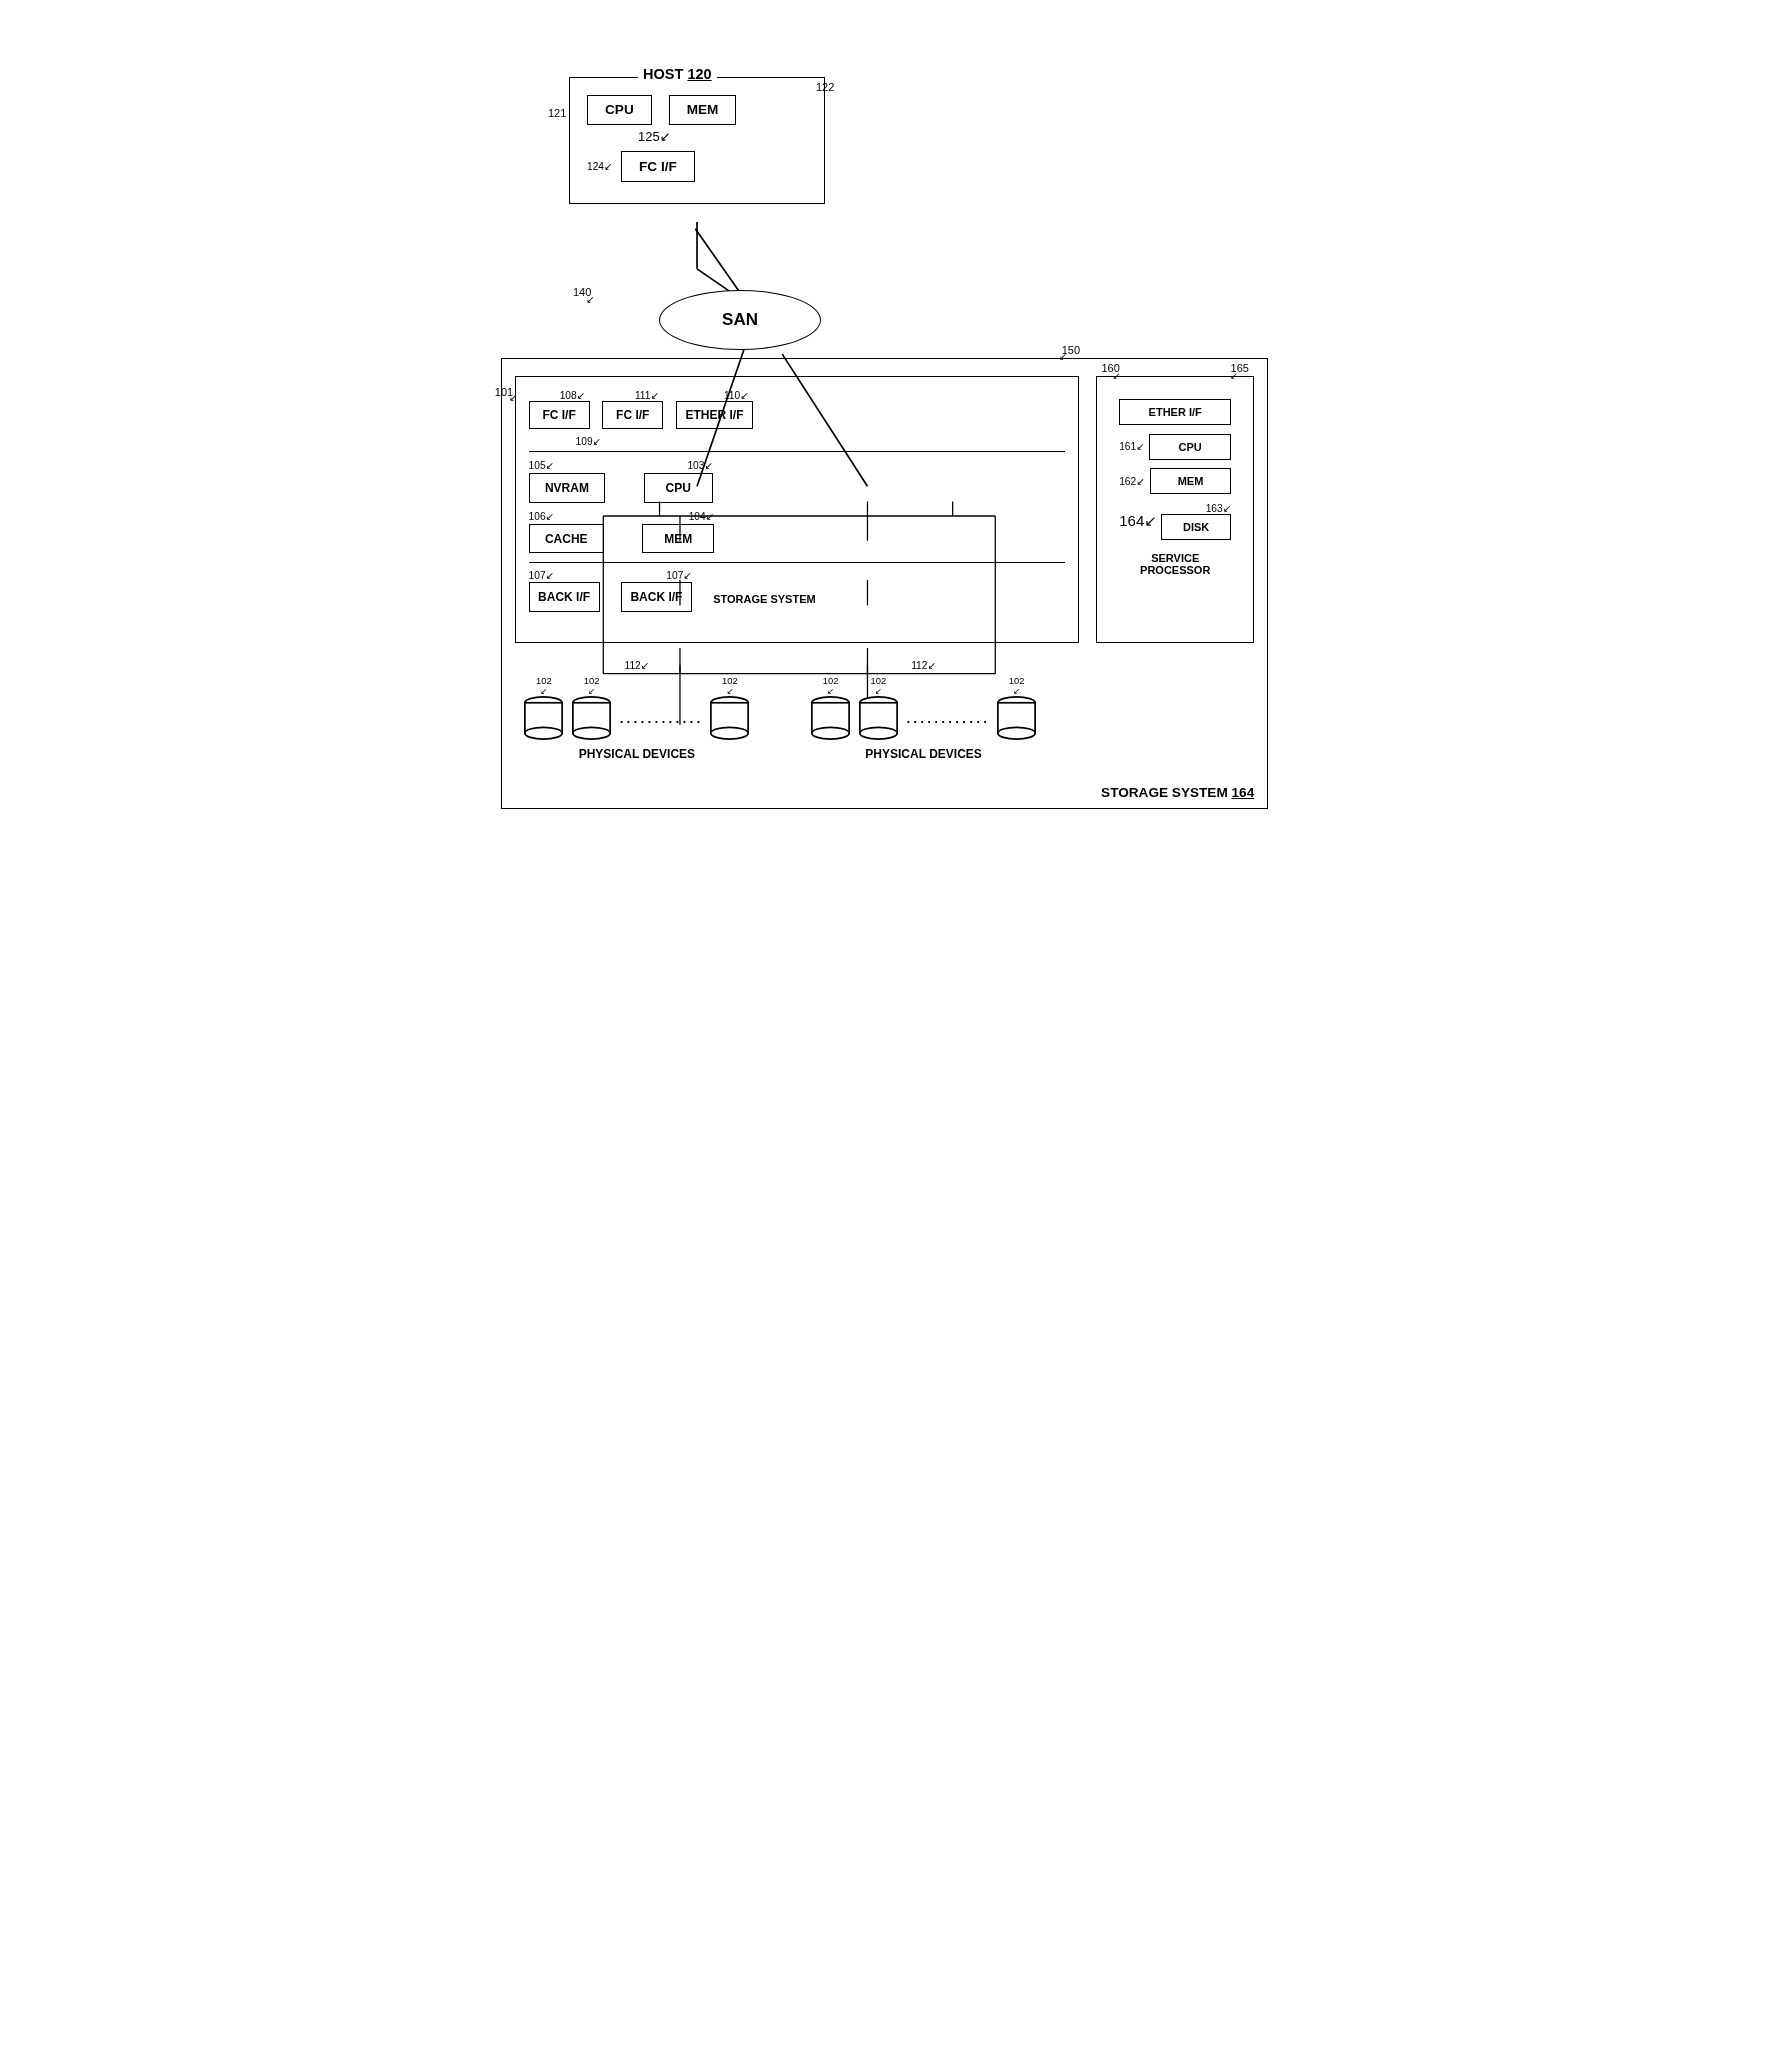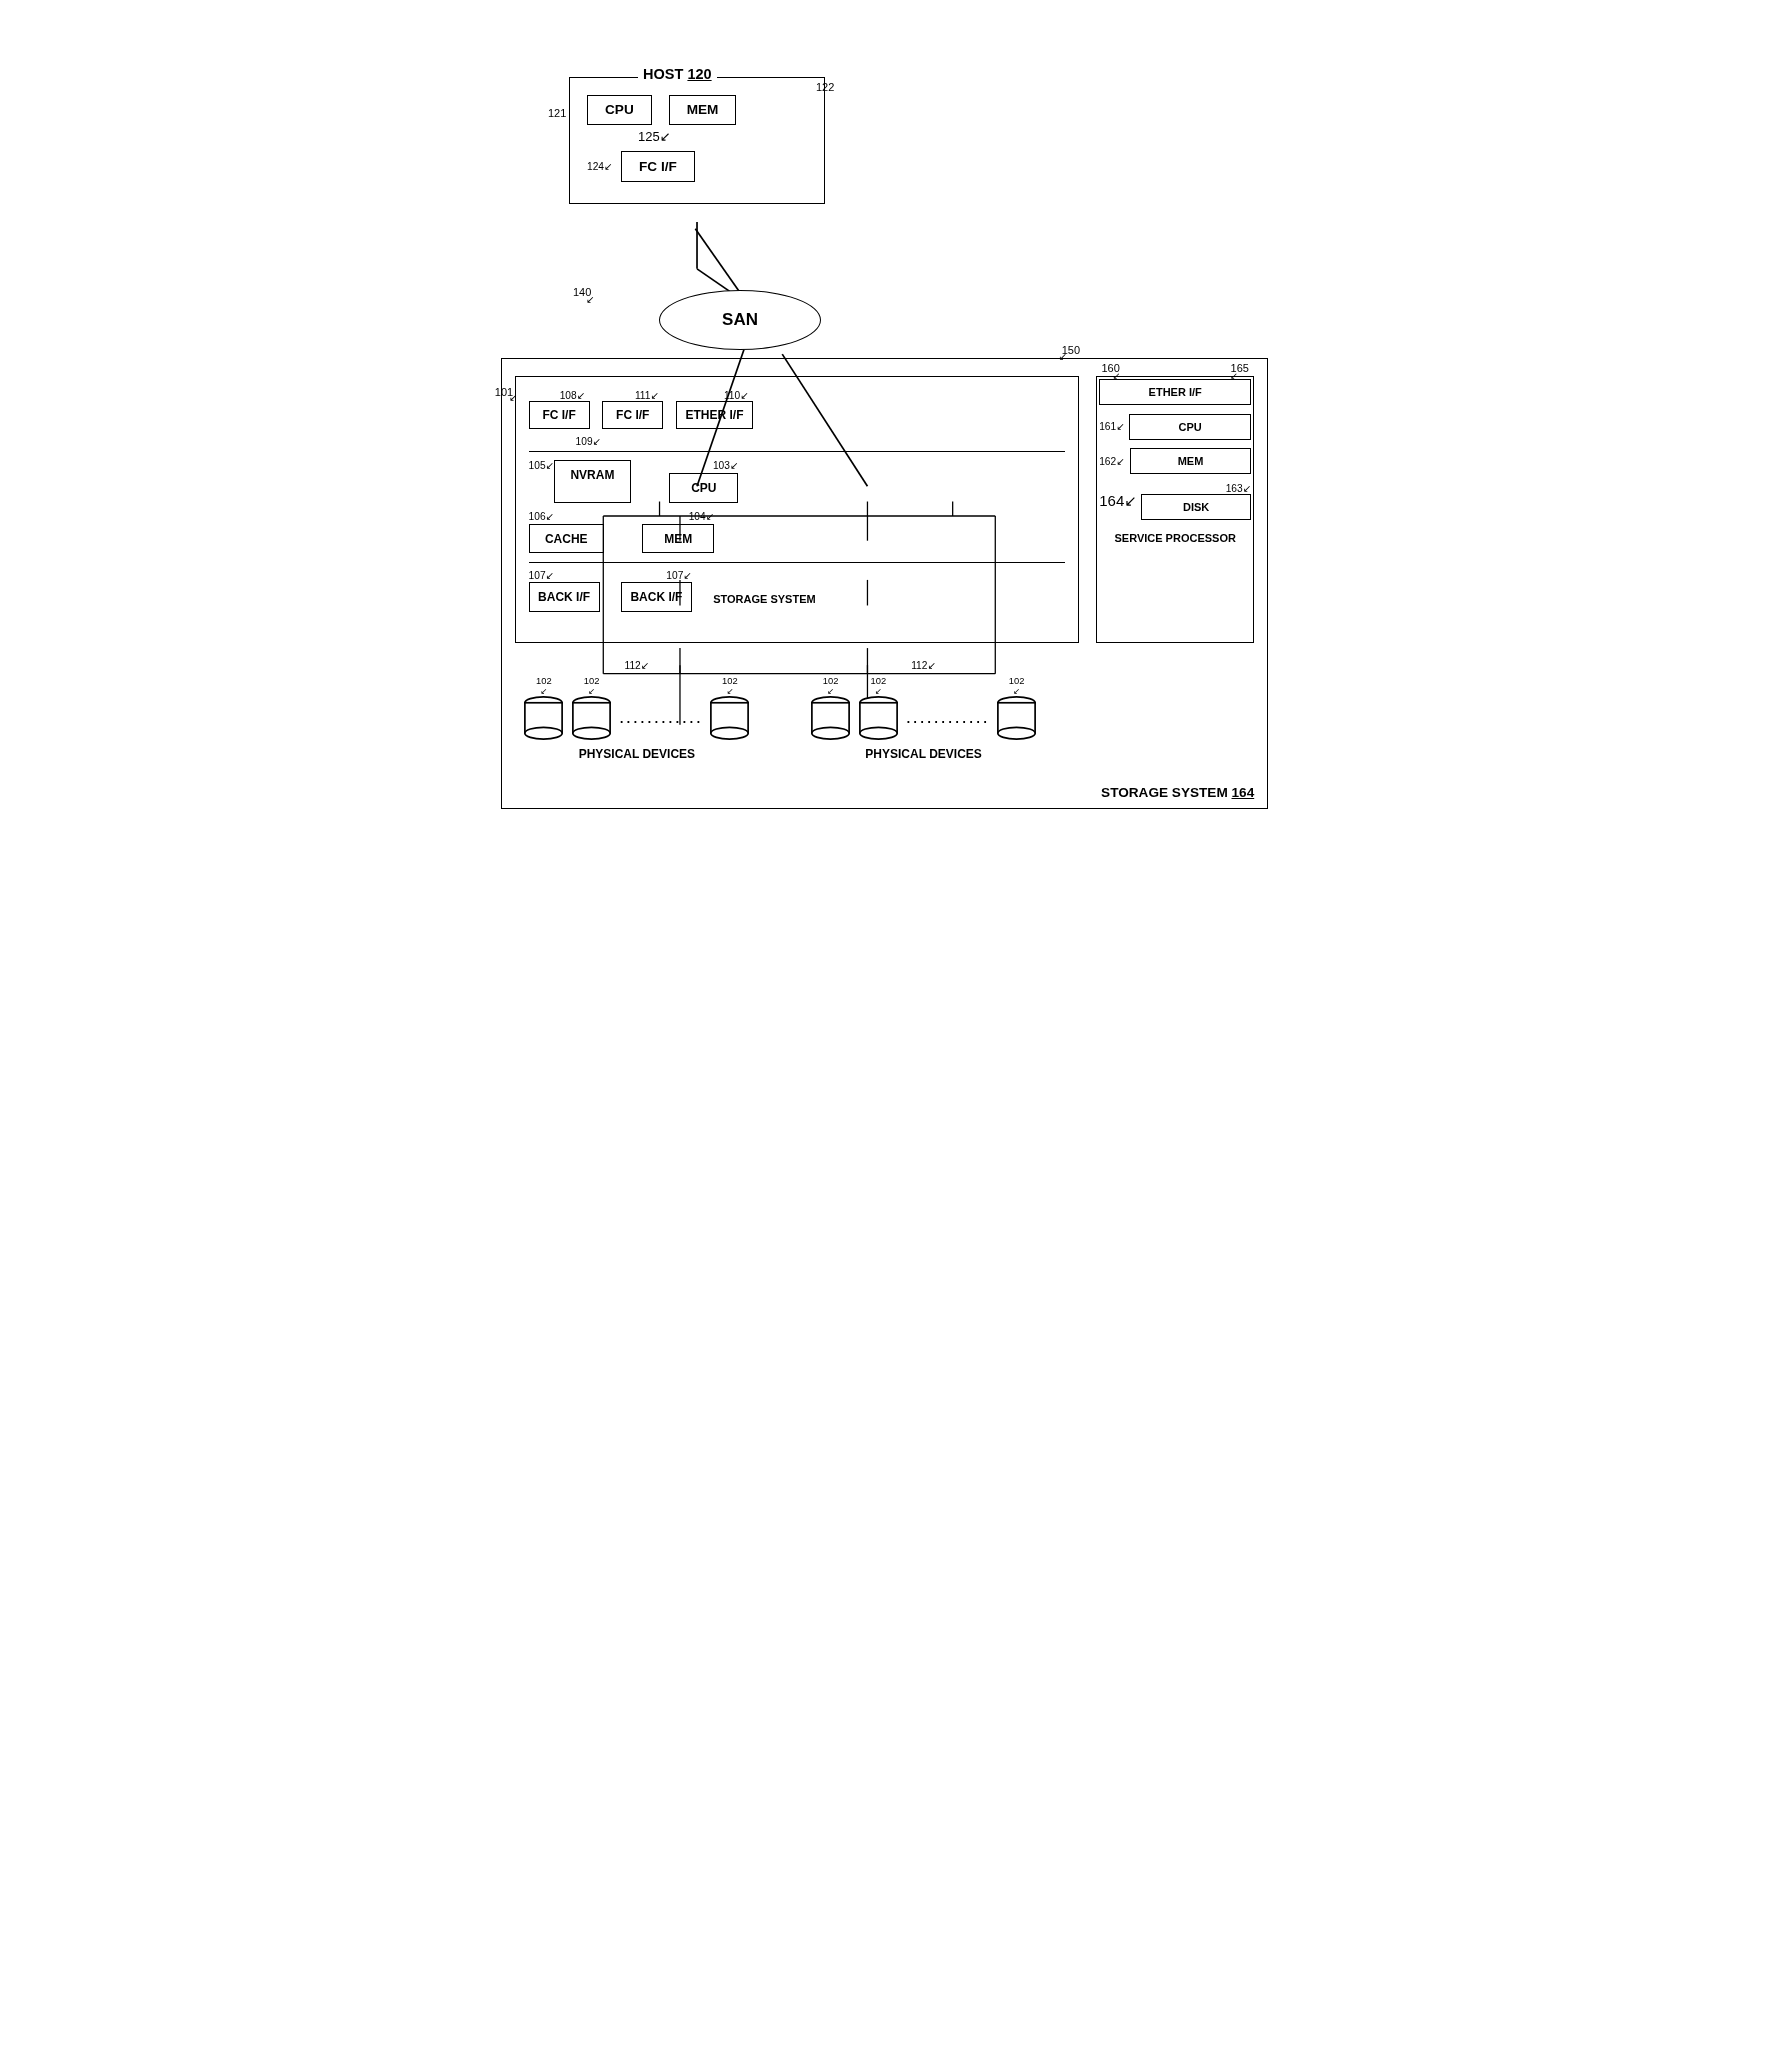--- a/index.html
+++ b/index.html
@@ -130,21 +130,21 @@
             <div style="font-size:10.2px;align-self:flex-end;margin-right:4.3px;"><span>110</span>↙</div>
             <div style="border:1.7px solid #000;padding:6px 8.5px;font-size:12px;font-weight:bold;">ETHER I/F</div>
           </div>
         </div>
 
         <div style="font-size:10.2px;margin-left:47px;margin-bottom:4.3px;"><span>109</span>↙</div>
 
         <div style="border-top:1.7px solid #000;margin-bottom:8.5px;"></div>
 
         <div style="display:flex;gap:12.8px;margin-bottom:8.5px;">
-          <div style="display:flex;flex-direction:row;">
+          <div style="display:flex;flex-direction:column;">
             <div style="font-size:10.2px;margin-bottom:1.7px;"><span>105</span>↙</div>
             <div style="border:1.7px solid #000;padding:6.8px 15.3px;font-size:12px;font-weight:bold;">NVRAM</div>
           </div>
           <div style="display:flex;flex-direction:column;margin-left:25.6px;">
             <div style="font-size:10.2px;margin-bottom:1.7px;align-self:flex-end;"><span>103</span>↙</div>
             <div style="border:1.7px solid #000;padding:6.8px 21px;font-size:12px;font-weight:bold;">CPU</div>
           </div>
         </div>
 
         <div style="display:flex;gap:12.8px;margin-bottom:8.5px;">
@@ -167,21 +167,21 @@
           </div>
           <div style="display:flex;flex-direction:column;margin-left:8.5px;">
             <div style="font-size:10.2px;margin-bottom:1.7px;align-self:flex-end;"><span>107</span>↙</div>
             <div style="border:1.7px solid #000;padding:6.8px 8.5px;font-size:12px;font-weight:bold;">BACK I/F</div>
           </div>
           <div style="font-size:11px;font-weight:bold;margin-left:8.5px;align-self:flex-end;padding-bottom:6.8px;">STORAGE SYSTEM</div>
         </div>
 
       </div>
 
-      <div style="border:1.7px solid #000;padding:2px;width:158px;display:flex;flex-direction:column;gap:8.5px;align-items:stretch;position:relative;">
+      <div style="border:1.7px solid #000;padding:22px;width:158px;display:flex;flex-direction:column;gap:8.5px;align-items:stretch;position:relative;">
 
         <div style="position:absolute;top:-15.3px;left:4.3px;font-size:11px;">160</div>
         <div style="position:absolute;top:-6.8px;left:15.3px;font-size:9.4px;">↙</div>
 
         <div style="position:absolute;top:-15.3px;right:4.3px;font-size:11px;">165</div>
         <div style="position:absolute;top:-6.8px;right:15.3px;font-size:9.4px;">↙</div>
 
         <div style="border:1.7px solid #000;padding:6px 6.8px;font-size:11px;font-weight:bold;text-align:center;">ETHER I/F</div>
 
         <div style="display:flex;align-items:center;justify-content:flex-end;gap:4.3px;">

